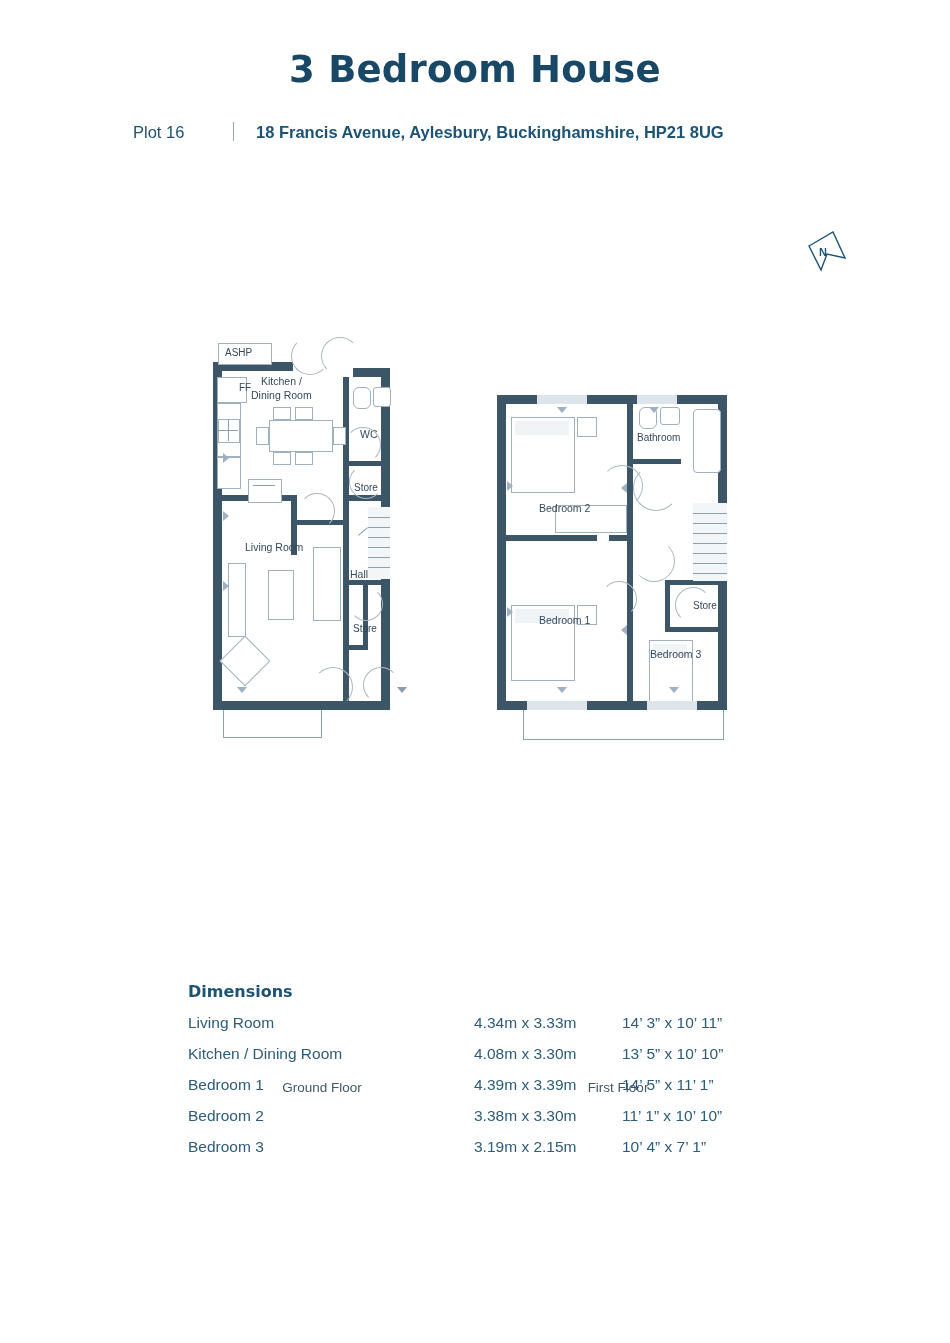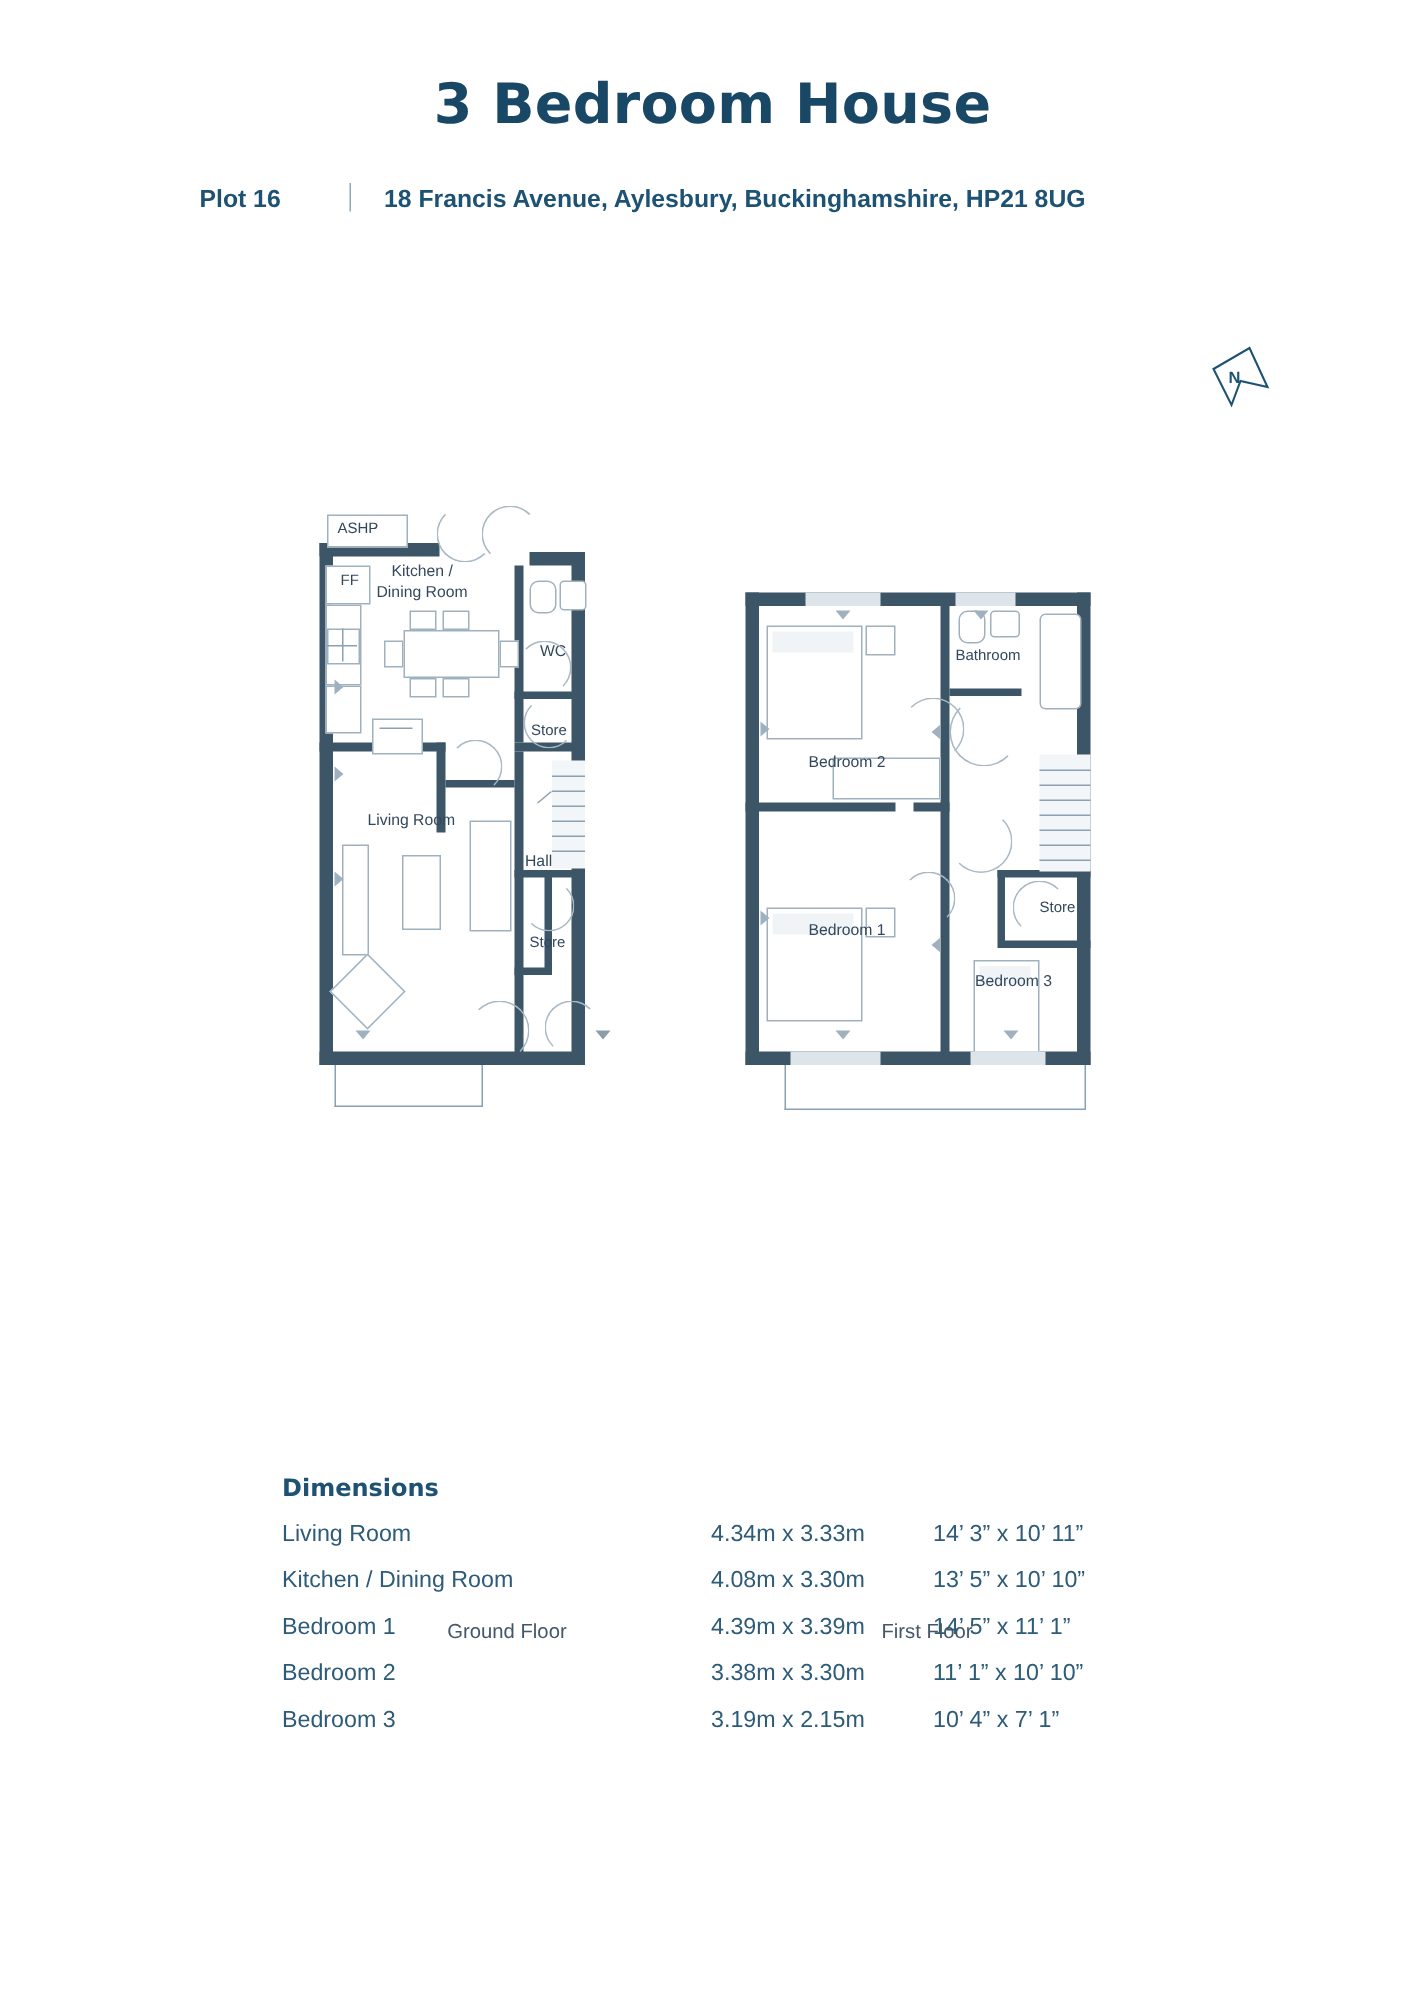--- a/index.html
+++ b/index.html
@@ -31,21 +31,21 @@
   }
   .plot-row {
     display: flex;
     align-items: baseline;
     height: 30px;
     font-size: 16.5px;
     color: #1d5274;
   }
   .plot-label {
     width: 100px;
-    font-weight: bold;
+    font-weight: normal;
     color: #1d5274;
   }
   .plot-divider {
     width: 1px;
     height: 19px;
     background: #8fa8bb;
     margin-right: 22px;
     position: relative;
     top: 3px;
   }
@@ -82,21 +82,21 @@
   }
   .plan {
     position: absolute;
   }
   .plan-caption {
     position: absolute;
     font-size: 13.5px;
     color: #44576a;
     text-align: center;
   }
-  .gf-caption { left: 220px; top: 750px; width: 236px; }
+  .gf-caption { left: 204px; top: 750px; width: 236px; }
   .ff-caption { left: 500px; top: 750px; width: 236px; }
 
   
   .w { position: absolute; background: #3c5668; }
   .thin { position: absolute; background: #8ba0b0; }
   .fill { position: absolute; background: #eef2f5; }
   .outline { position: absolute; border: 1px solid #9fb1bf; background: #ffffff; }
   .lbl {
     position: absolute;
     font-size: 10.5px;
@@ -197,21 +197,21 @@
     <div class="w" style="left:130px;top:126px; width:47px; height:5px;"></div>
     <div class="w" style="left:130px;top:245px; width:47px; height:5px;"></div>
     <div class="w" style="left:130px;top:310px; width:22px; height:5px;"></div>
     <div class="w" style="left:150px;top:245px; width:5px;  height:70px;"></div>
     <div class="w" style="left:84px; top:185px; width:46px; height:5px;"></div>
 
     <div class="outline" style="left:5px; top:8px; width:52px; height:20px;"></div>
     <div class="lbl sm" style="left:12px; top:12px;">ASHP</div>
 
     <div class="outline" style="left:4px; top:42px; width:28px; height:24px;"></div>
-    <div class="lbl sm" style="left:14px; top:47px;">FF</div>
+    <div class="lbl sm" style="left:26px; top:47px;">FF</div>
 
     <div class="outline" style="left:4px; top:68px; width:22px; height:52px;"></div>
     <div class="outline" style="left:5px; top:84px; width:20px; height:22px;"></div>
     <div class="thin" style="left:5px; top:95px; width:20px; height:1px;"></div>
     <div class="thin" style="left:15px; top:84px; width:1px; height:22px;"></div>
     <div class="outline" style="left:4px; top:122px; width:22px; height:30px;"></div>
 
     <div class="outline" style="left:56px; top:85px; width:62px; height:30px;"></div>
     <div class="outline" style="left:60px; top:72px; width:16px; height:11px;"></div>
     <div class="outline" style="left:82px; top:72px; width:16px; height:11px;"></div>

